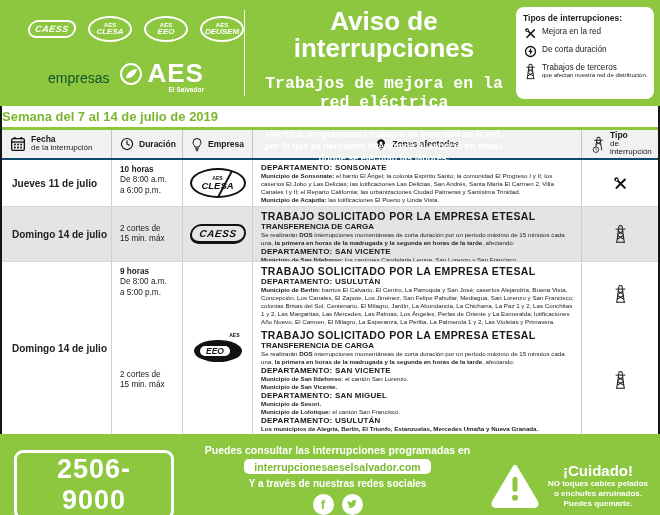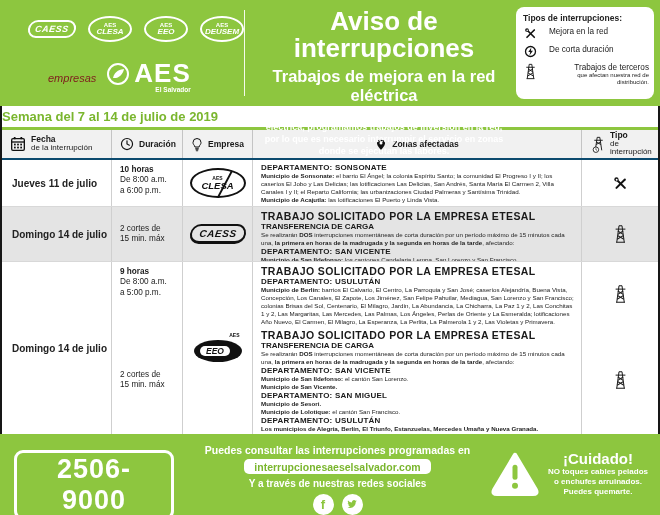--- a/index.html
+++ b/index.html
@@ -8,32 +8,32 @@
 
   
   .top { background:#8dc63f; height:106px; position:relative; display:flex; color:#fff; flex:0 0 auto; }
   .brand-col { width:244px; position:relative; }
   .logo-row { position:absolute; top:16px; left:28px; display:flex; align-items:center; gap:12px; }
   .wlogo { display:flex; align-items:center; justify-content:center; color:#fff; text-align:center; }
   .wlogo.caess { width:48px; height:18px; border:2px solid #fff; border-radius:9px; transform:skewX(-8deg); font-weight:bold; font-style:italic; font-size:9px; letter-spacing:.5px; }
   .wlogo.oval { width:44px; height:26px; border:2px solid #fff; border-radius:50%; flex-direction:column; font-size:6px; font-weight:bold; line-height:1; }
   .wlogo.oval .big { font-size:8px; font-style:italic; }
   .empresas-row { position:absolute; top:62px; left:48px; display:flex; align-items:center; gap:10px; }
-  .empresas-word { font-size:11px; color:#7f1d1d;font-style:italic; }
+  .empresas-word { font-size:14px; color:#14532d; }
   .aes-logo { display:flex; align-items:flex-start; gap:4px; }
   .aes-text { font-size:26px; font-weight:bold; letter-spacing:1px; line-height:.9; }
   .aes-sub { font-size:6.5px; font-weight:bold; display:block; text-align:right; }
   .v-divider { position:absolute; left:244px; top:10px; bottom:10px; width:1px; background:rgba(255,255,255,.9); }
   .title-col { flex:1; padding:8px 150px 0 14px; text-align:center; }
   .title-col h1 { font-size:26px; font-weight:bold; line-height:1.05; }
-  .title-col h2 { font-size:16.5px; font-weight:bold; margin-top:4px; }
+  .title-col h2 { font-size:16.5px; font-weight:bold; margin-top:11px;font-family:Liberation Mono, monospace; }
   .title-col p { font-size:9px; font-weight:bold; line-height:1.35; margin-top:4px; padding:0 6px; }
   .legend { position:absolute; right:6px; top:7px; width:138px; height:92px; background:#fff; border-radius:8px; color:#222; padding:6px 5px 4px 7px; }
   .legend-title { font-size:8.5px; font-weight:bold; margin-bottom:4px; }
-  .legend-item { display:flex; align-items:flex-start; gap:12px; margin-bottom:5px;text-align:right; }
+  .legend-item { display:flex; align-items:flex-start; gap:5px; margin-bottom:5px; }
   .legend-item .li-icon { width:14px; flex:0 0 14px; display:flex; justify-content:center; }
   .legend-label { font-size:8.2px; line-height:1.1; }
   .legend-sub { font-size:6px; line-height:1.1; display:block; }
 
   
   .mid { border-left:2px solid #161616; border-right:2px solid #161616; flex:0 0 auto; }
   .week-banner { height:24px; background:#fff; border-bottom:3px solid #8dc63f; display:flex; align-items:center; justify-content:flex-start; }
   .week-banner span { color:#7ab62e; font-size:13px; font-weight:bold; }
   .thead { height:30px; background:#f1f1f1; display:flex; border-bottom:2px solid #0c4a6e; }
   .th { display:flex; align-items:center; gap:5px; border-right:1px solid #c4c4c4; padding-left:8px; color:#1a1a1a; }
@@ -85,21 +85,21 @@
   
   .bottom { background:#8dc63f; flex:1; position:relative; color:#fff; }
   .phone-wrap { position:absolute; left:14px; top:16px; width:160px; }
   .phone-box { border:3px solid #fff; border-radius:9px; padding:1px 8px; font-size:27px; font-weight:bold; letter-spacing:1px; text-align:center; }
   .consult { position:absolute; left:190px; top:10px; width:295px; text-align:center; }
   .consult-line1 { font-size:10.5px; font-weight:bold; }
   .site-pill { display:inline-block; background:#fff; color:#7ab62e; font-size:10.5px; font-weight:bold; border-radius:5px; padding:1.5px 10px; margin-top:3px; cursor:pointer; }
   .consult-line2 { font-size:10px; font-weight:bold; margin-top:3px; }
   .social-row { display:flex; justify-content:center; gap:8px; margin-top:5px; }
   .social { width:21px; height:21px; background:#fff; border-radius:50%; display:flex; align-items:center; justify-content:center; color:#8dc63f; font-weight:bold; font-size:13px; cursor:pointer; }
-  .caution { position:absolute; right:10px; top:16px; width:160px; display:flex; align-items:center; gap:6px; }
+  .caution { position:absolute; right:10px; top:28px; width:160px; display:flex; align-items:center; gap:6px; }
   .caution-text-wrap { text-align:center; width:108px; }
   .caution-title { font-size:15px; font-weight:bold; }
   .caution-text { font-size:8px; font-weight:bold; line-height:1.25; }
   svg { display:block; }
 </style>
 </head>
 <body>
 
 <div class="page">
 

